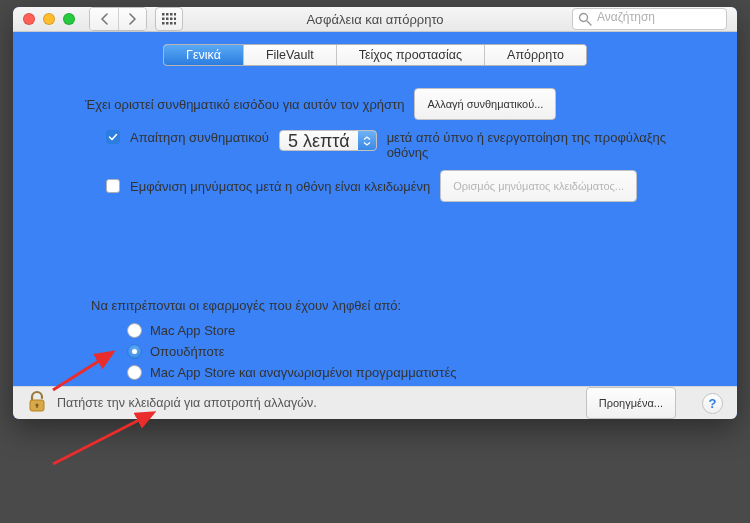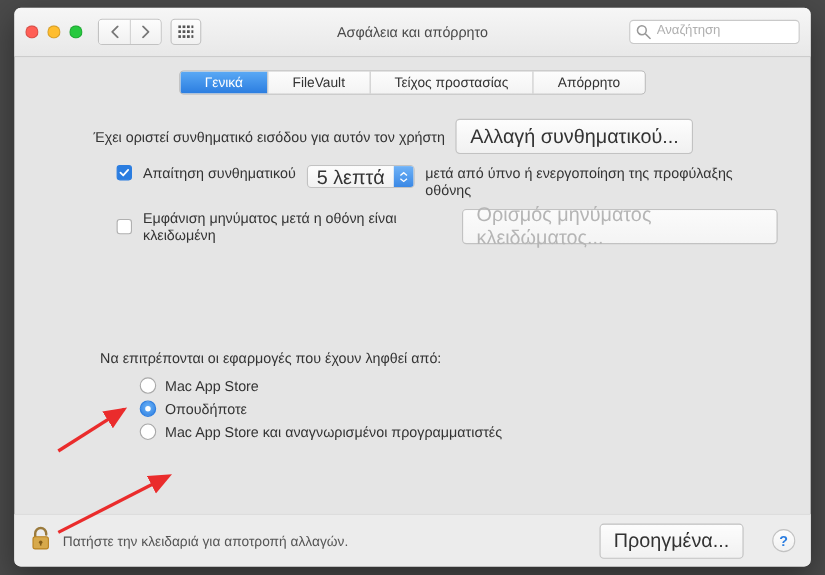--- a/index.html
+++ b/index.html
@@ -11,22 +11,22 @@
     width: 750px;
     height: 523px;
     overflow: hidden;
     position: relative;
   }
   .window {
     position: absolute;
     left: 13px;
     top: 7px;
     width: 724px;
-    height: 508px;
-    background: #e5e5e5;
+    height: 412px;
+    background: #3b82f6;
     border-radius: 6px;
     box-shadow: 0 10px 30px rgba(0,0,0,0.4);
     display: flex;
     flex-direction: column;
   }
   .titlebar {
     height: 45px;
     background: linear-gradient(#f6f6f6, #e8e8e8);
     border-bottom: 1px solid #c9c9c9;
     border-radius: 6px 6px 0 0;
@@ -145,21 +145,21 @@
   .section1 .row { margin-bottom: 10px; }
   .btn {
     display: inline-flex;
     align-items: center;
     justify-content: center;
     height: 21px;
     padding: 15px 12px;
     border: 1px solid #c2c2c2;
     border-radius: 4px;
     background: linear-gradient(#fdfdfd, #f1f1f1);
-    font-size: 18px;
+    font-size: 11px;
     color: #333;
   }
   .btn.disabled { color: #b5b5b5; background: linear-gradient(#fbfbfb,#f4f4f4); }
   .checkbox {
     width: 14px; height: 14px;
     border-radius: 3px;
     border: 1px solid #b0b0b0;
     background: #fff;
     display: inline-flex;
     align-items: center;

